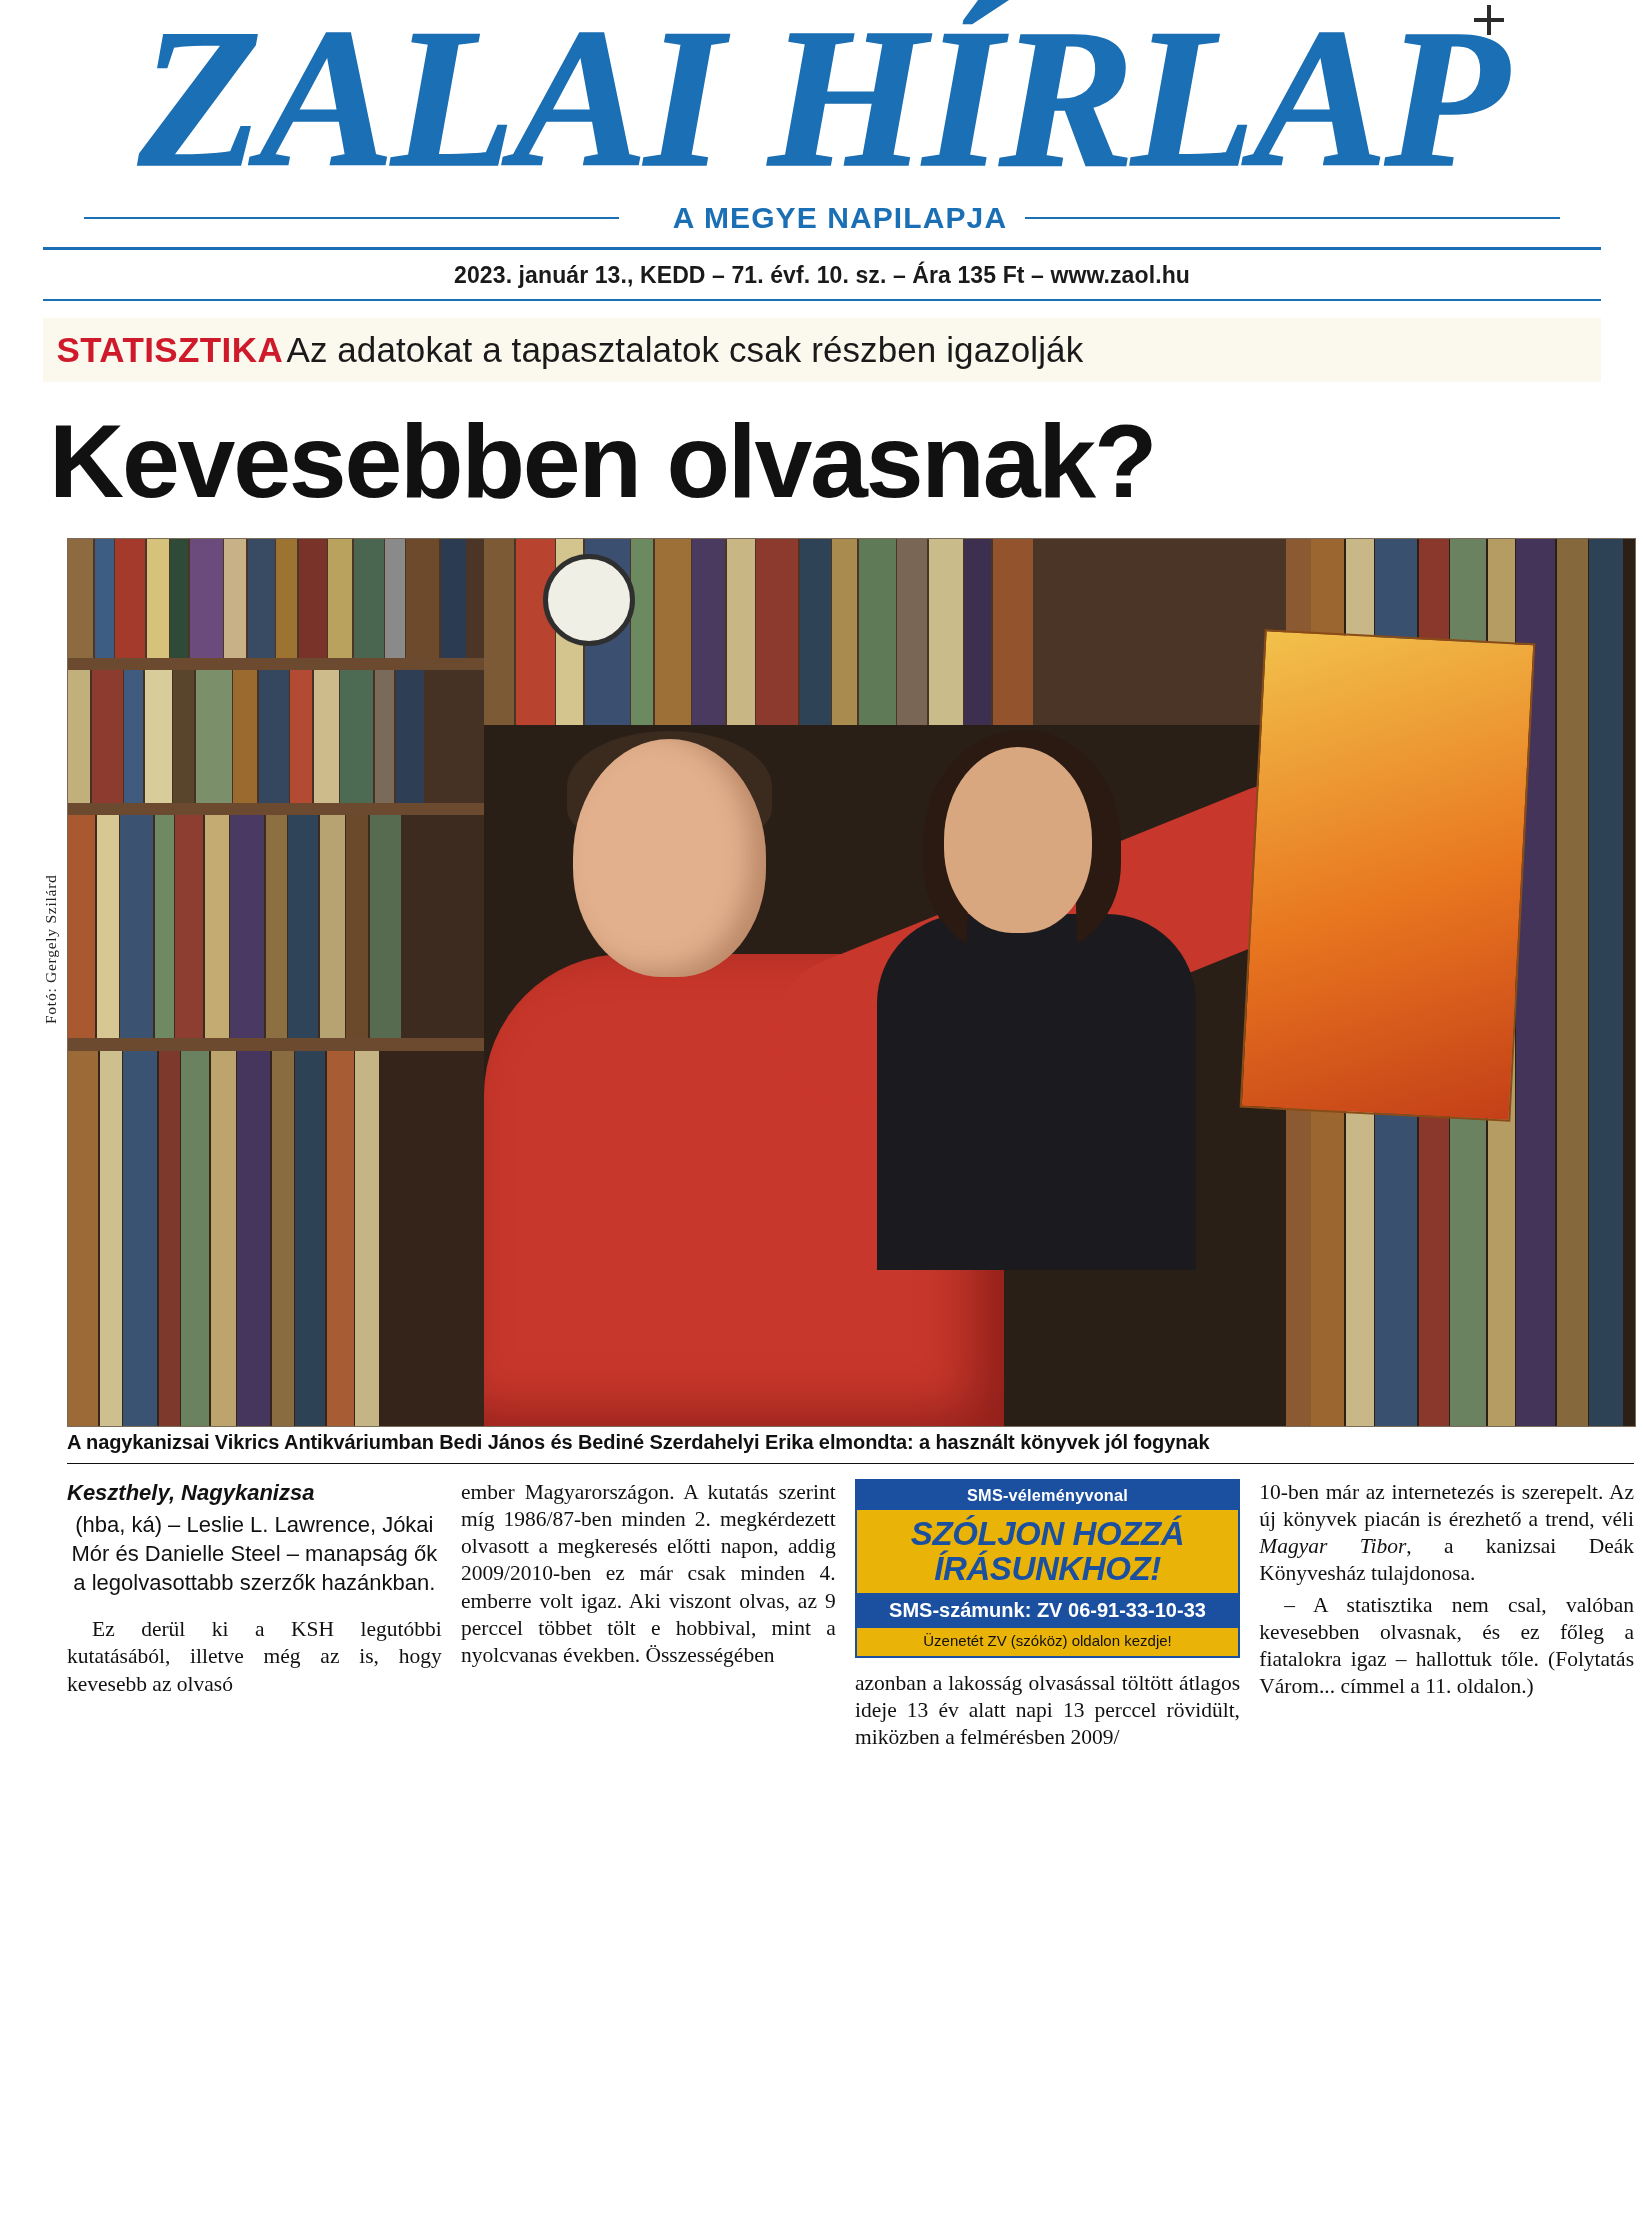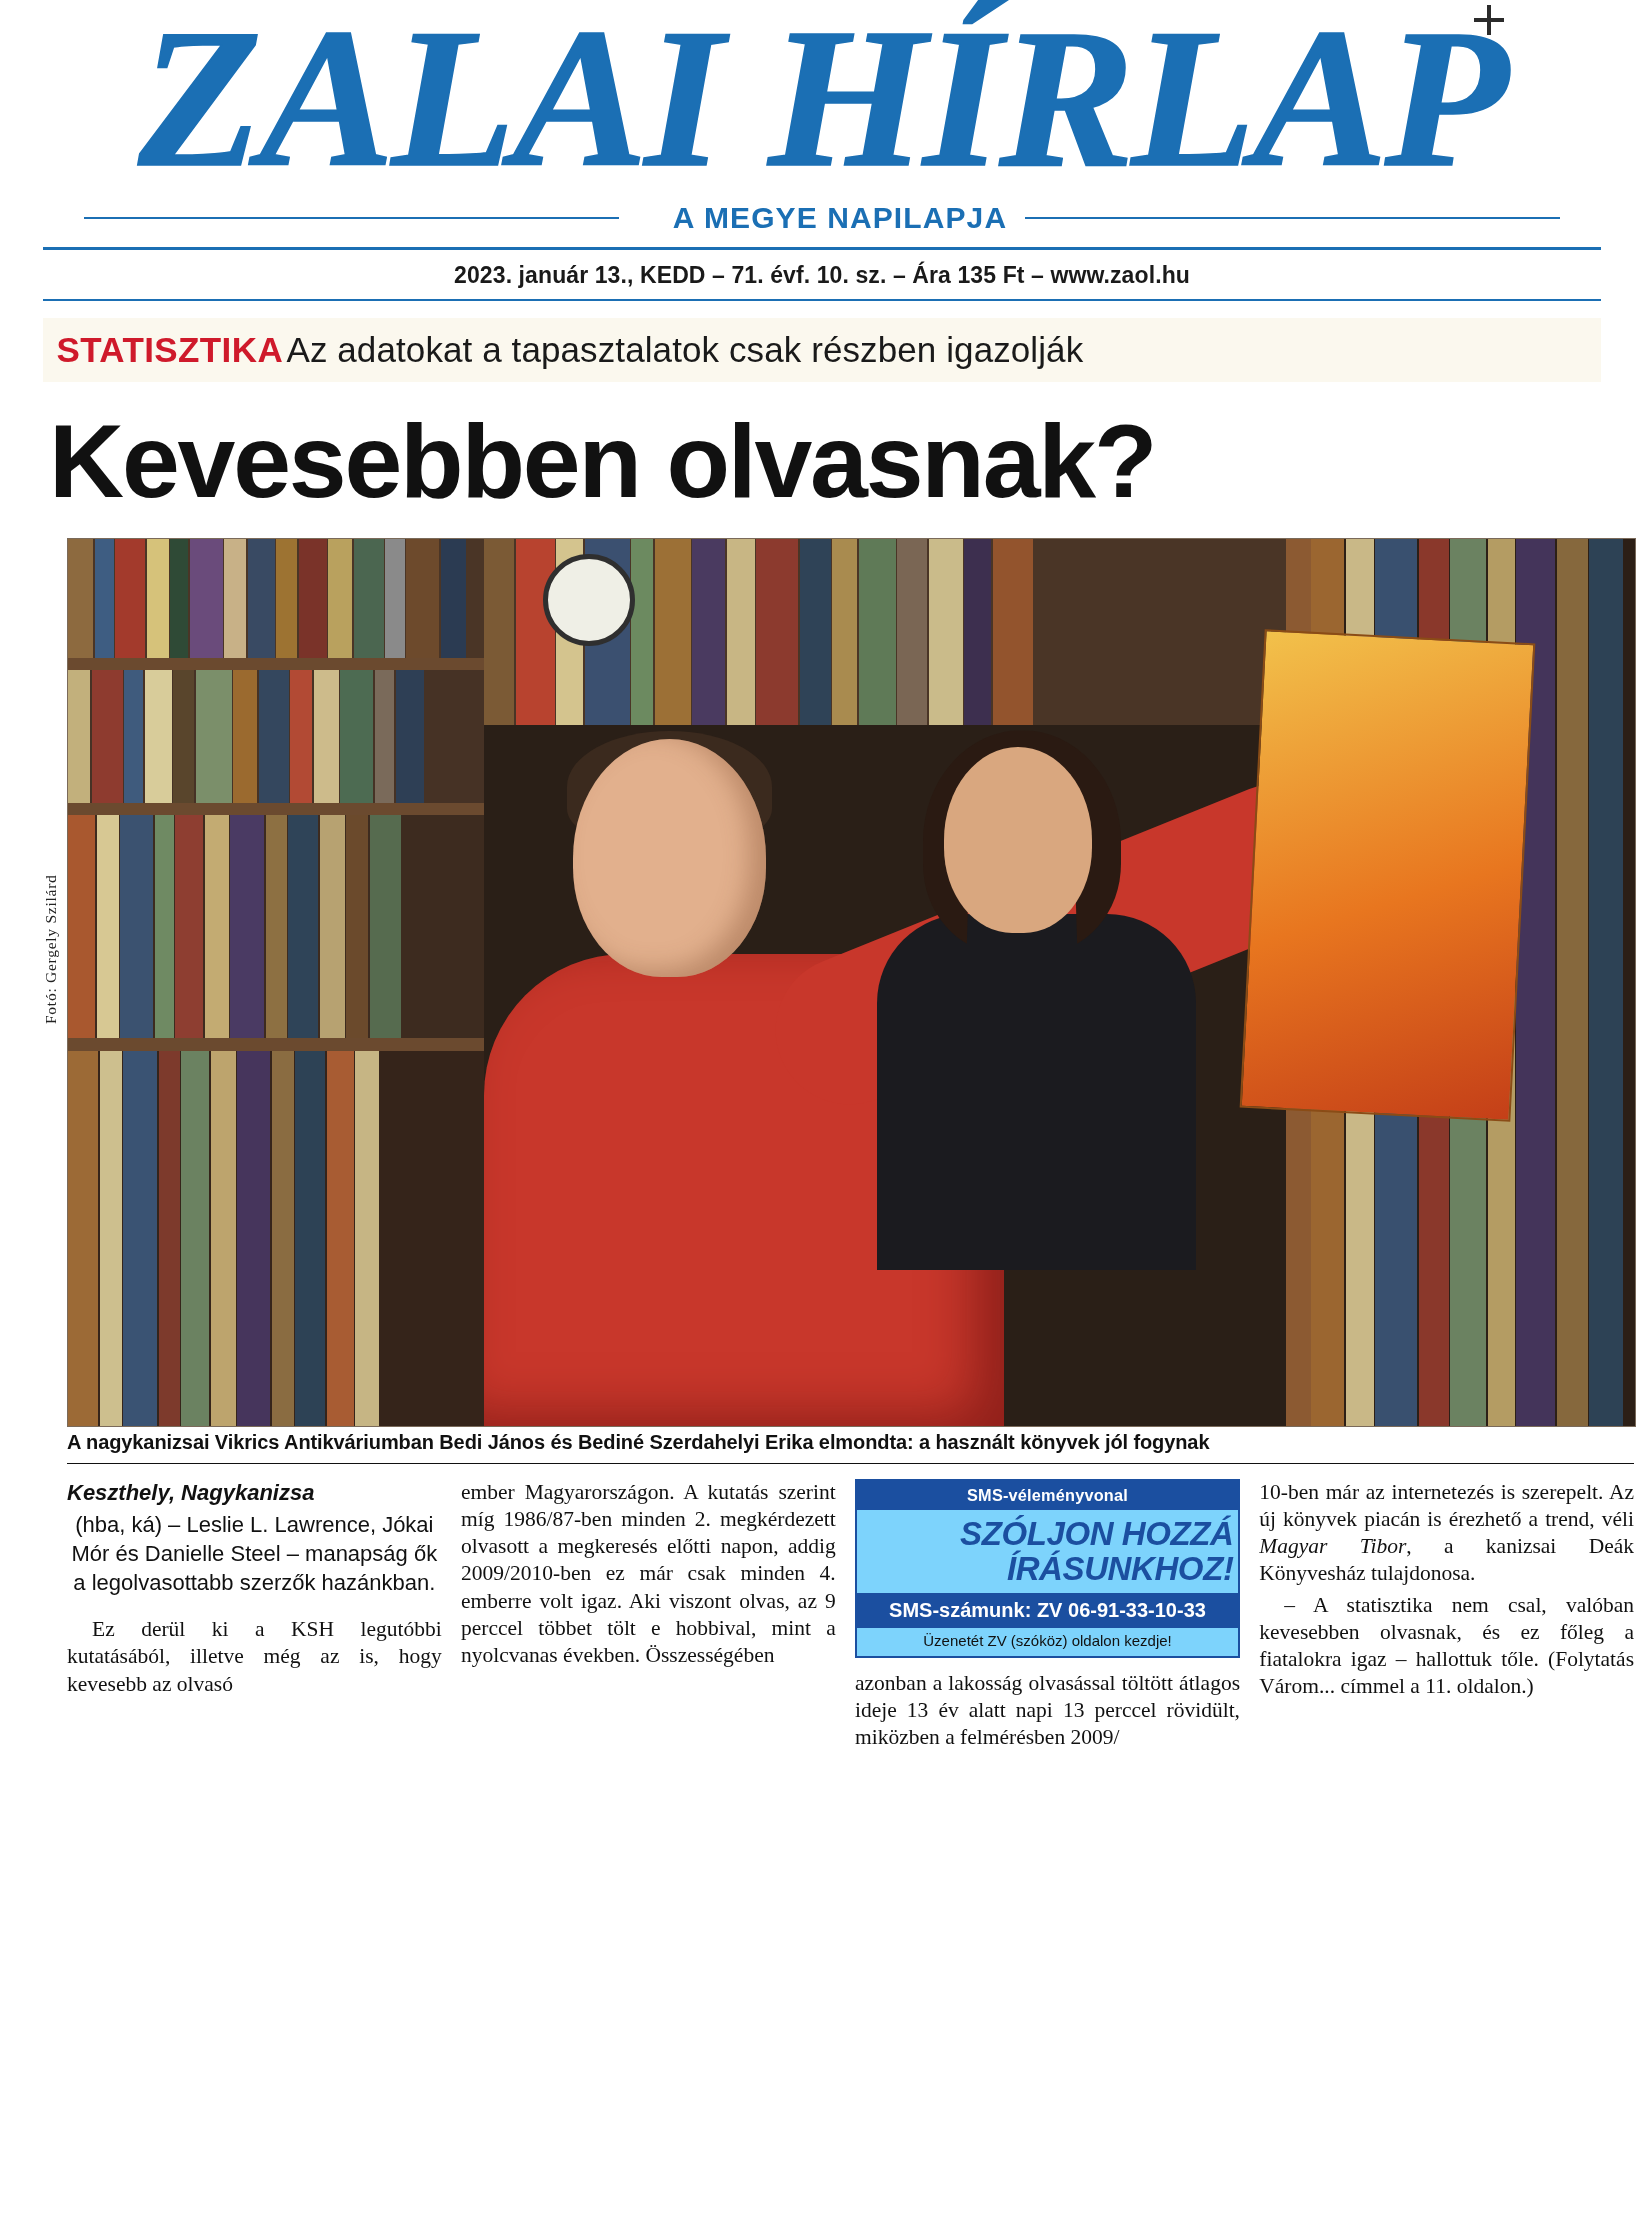--- a/index.html
+++ b/index.html
@@ -313,21 +313,21 @@
     font-size: 22px;
     line-height: 1.32;
     text-align: center;
     margin: 0 0 19.3px 0;
   }
   .indent { text-indent: 25px; }
 
   
   .sms-box {
     border: 2.2px solid #1b4fa0;
-    background: #7dd3fc;
+    background: #eab308;
     width: 385px;
     box-sizing: border-box;
     margin-bottom: 12px;
   }
   .sms-top {
     background: #1b4fa0;
     color: #fff;
     text-align: center;
     font-family: "Liberation Sans", sans-serif;
     font-weight: bold;
@@ -340,21 +340,20 @@
     padding: 7.4px 4.5px 6px;
   }
   .sms-l1, .sms-l2 {
     font-family: "Liberation Sans", sans-serif;
     font-weight: bold;
     font-style: italic;
     font-size: 33px;
     line-height: 1.06;
     color: #1b4fa0;
     letter-spacing: -0.4px;
-    text-align: right;
   }
   .sms-num {
     background: #1b4fa0;
     color: #fff;
     text-align: center;
     font-family: "Liberation Sans", sans-serif;
     font-weight: bold;
     font-size: 20px;
     padding: 5.2px 0 4.5px;
   }

